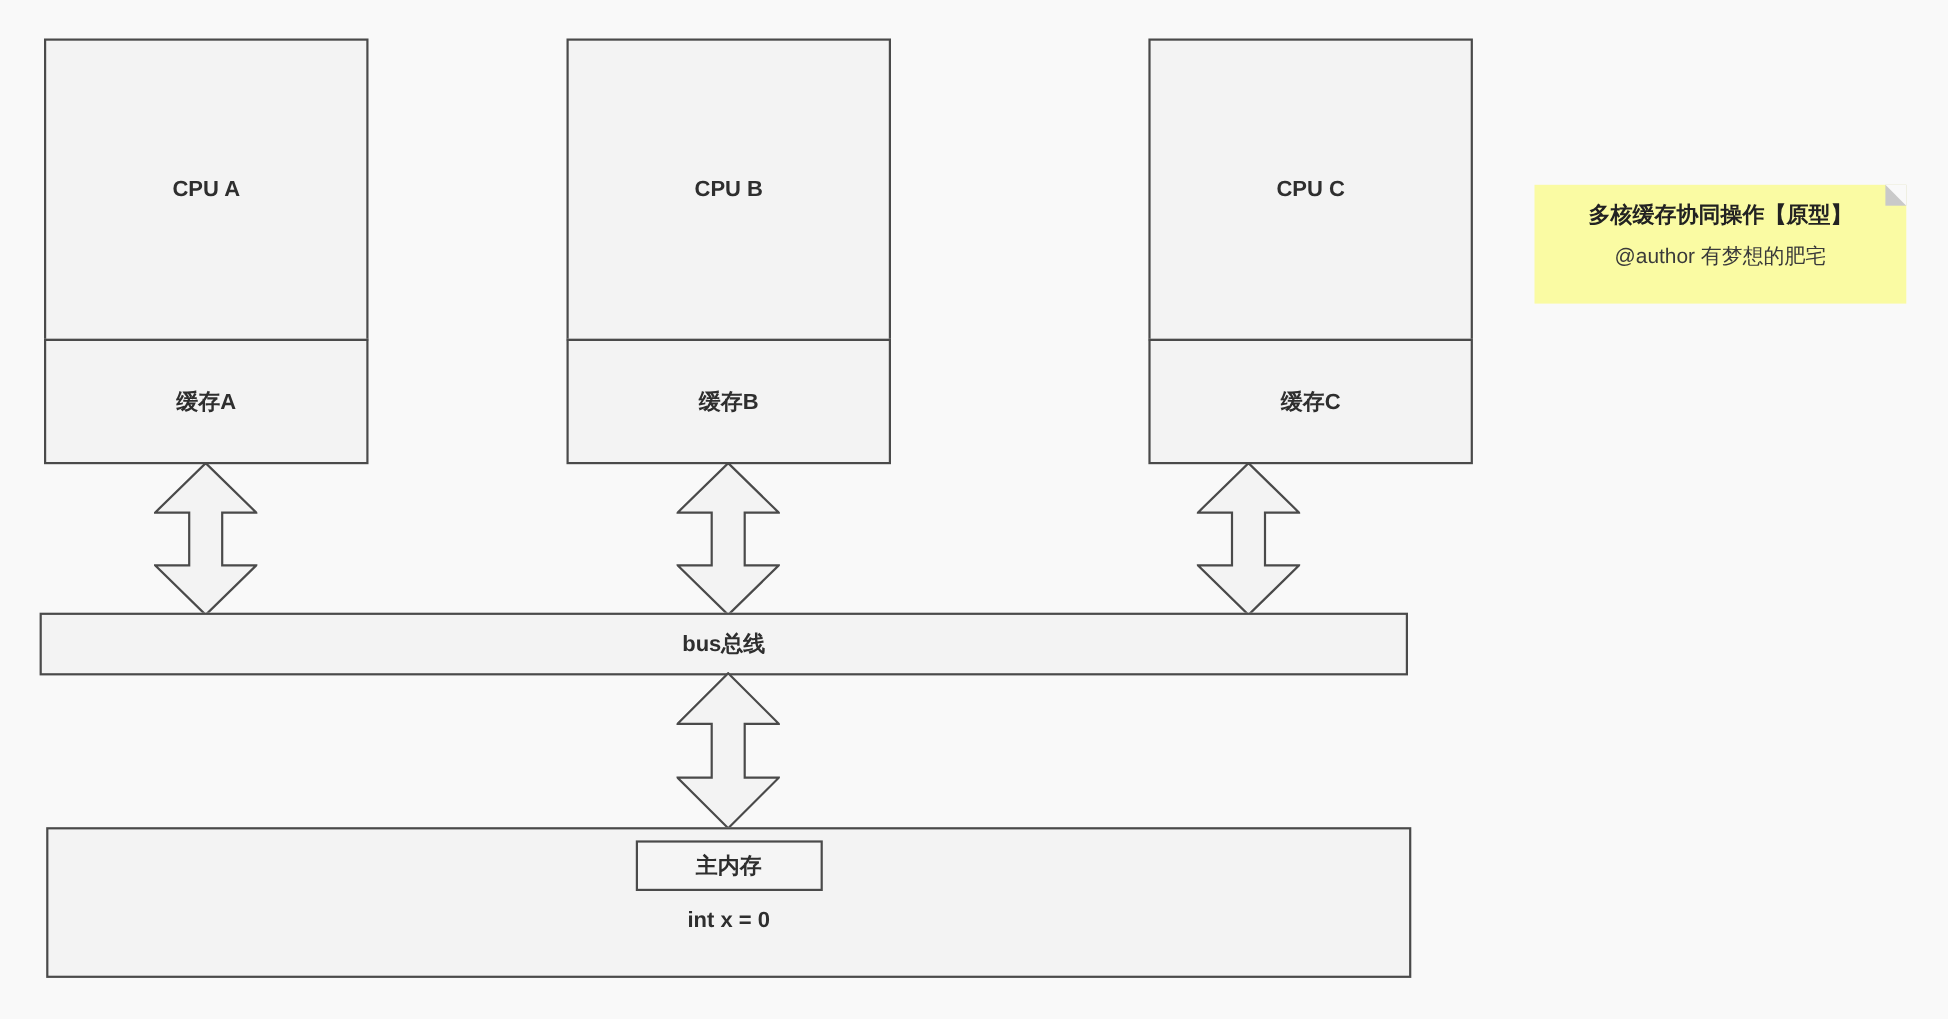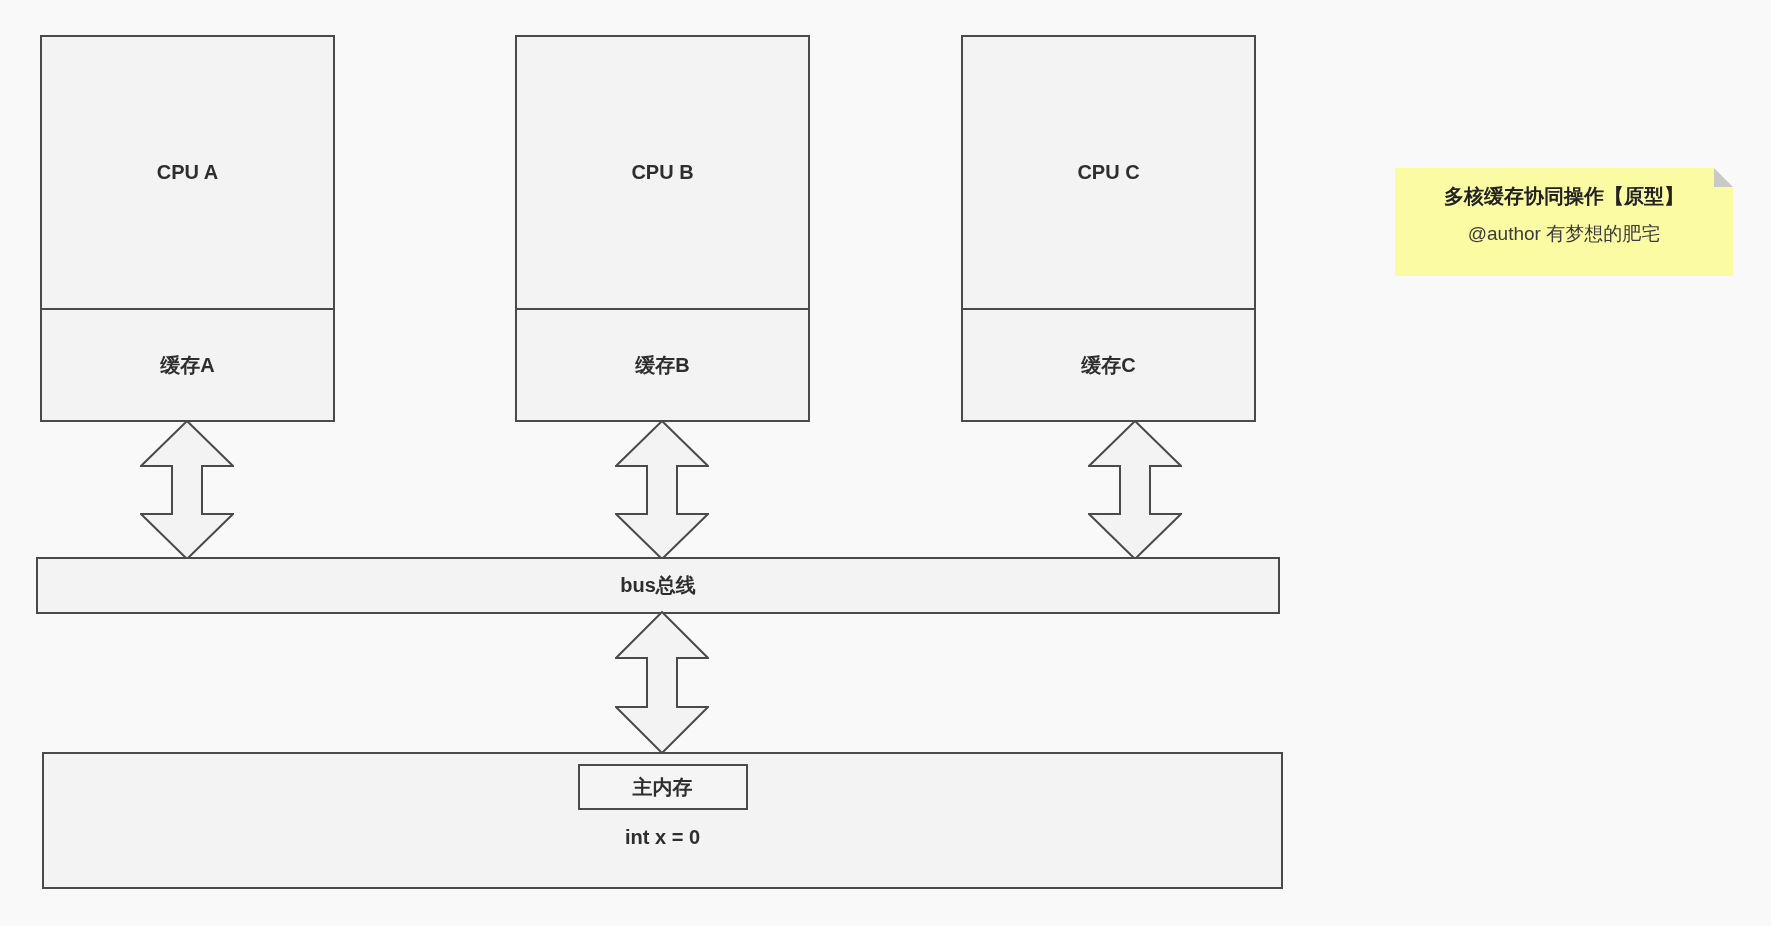--- a/index.html
+++ b/index.html
@@ -25,21 +25,21 @@
   }
   .label {
     font-weight: bold;
     font-size: 20px;
     color: #2e2e2e;
     white-space: nowrap;
   }
   .cpu-group { position: absolute; width: 295px; top: 35px; }
   .cpu-group.g0 { left: 40px; }
   .cpu-group.g1 { left: 515px; }
-  .cpu-group.g2 { left: 949px; padding-left: 12px; }
+  .cpu-group.g2 { left: 1032px; padding-left: 12px; }
   .cpu-box {
     width: 295px; height: 275px;
     background: #f3f3f3; border: 2px solid #4a4a4a;
     display: flex; align-items: center; justify-content: center;
   }
   .cache-box {
     width: 295px; height: 114px;
     margin-top: -2px;
     background: #f3f3f3; border: 2px solid #4a4a4a;
     display: flex; align-items: center; justify-content: center;

